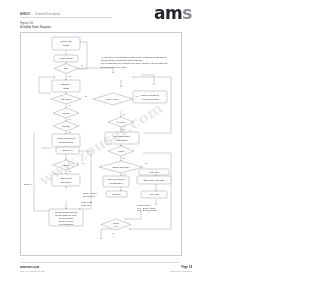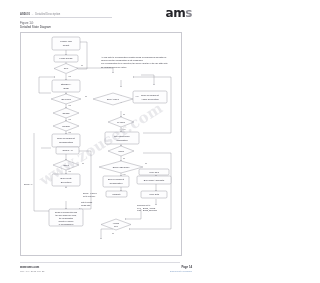--- a/index.html
+++ b/index.html
@@ -50,21 +50,21 @@
     top: 17.4px;
     width: 92px;
     height: 0.4px;
     background: #d6d6dc;
   }
 
   .logo {
     position: absolute;
     right: 8px;
     top: 8px;
-    font-size: 12px;
+    font-size: 17px;
     line-height: 11px;
     letter-spacing: -0.4px;
     font-weight: bold;
     color: #26262b;
     font-family: "DejaVu Sans", sans-serif;
   }
   .logo .tail { color: #8c8c94; }
 
   
   .fig-caption {

